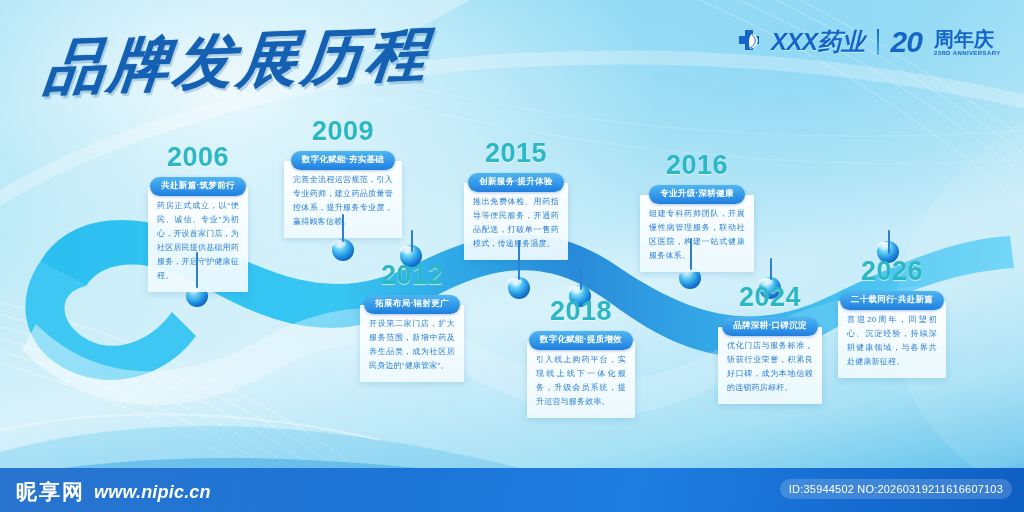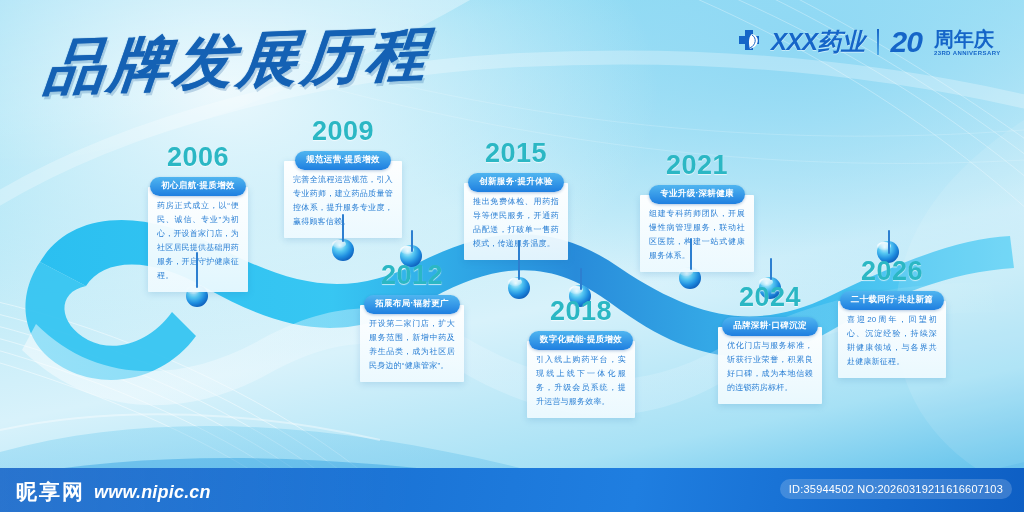--- a/index.html
+++ b/index.html
@@ -227,28 +227,28 @@
         <span class="anniv-cn">周年庆</span>
         <span class="anniv-en">23RD ANNIVERSARY</span>
       </span>
     </span>
   </div>
 
   <div class="title">品牌发展历程</div>
 
   <div class="node" style="left:148px; top:144px; width:100px;">
     <div class="year">2006</div>
-    <div class="badge">初心启航·提质增效</div>
+    <div class="badge">共赴新篇·筑梦前行</div>
     <div class="card">药房正式成立，以“便民、诚信、专业”为初心，开设首家门店，为社区居民提供基础用药服务，开启守护健康征程。</div>
   </div>
   <div class="stem" style="left:196px; top:252px; height:36px;"></div>
 
   <div class="node" style="left:284px; top:118px; width:118px;">
     <div class="year">2009</div>
-    <div class="badge">规范运营·提质增效</div>
+    <div class="badge">数字化赋能·夯实基础</div>
     <div class="card">完善全流程运营规范，引入专业药师，建立药品质量管控体系，提升服务专业度，赢得顾客信赖。</div>
   </div>
   <div class="stem" style="left:342px; top:214px; height:28px;"></div>
 
   <div class="node" style="left:360px; top:262px; width:104px;">
     <div class="year">2012</div>
     <div class="badge">拓展布局·辐射更广</div>
     <div class="card">开设第二家门店，扩大服务范围，新增中药及养生品类，成为社区居民身边的“健康管家”。</div>
   </div>
   <div class="stem" style="left:411px; top:230px; height:22px;"></div>
@@ -261,21 +261,21 @@
   <div class="stem" style="left:518px; top:240px; height:40px;"></div>
 
   <div class="node" style="left:527px; top:298px; width:108px;">
     <div class="year">2018</div>
     <div class="badge">数字化赋能·提质增效</div>
     <div class="card">引入线上购药平台，实现线上线下一体化服务，升级会员系统，提升运营与服务效率。</div>
   </div>
   <div class="stem" style="left:580px; top:268px; height:22px;"></div>
 
   <div class="node" style="left:640px; top:152px; width:114px;">
-    <div class="year">2021</div>
+    <div class="year">2016</div>
     <div class="badge">专业升级·深耕健康</div>
     <div class="card">组建专科药师团队，开展慢性病管理服务，联动社区医院，构建一站式健康服务体系。</div>
   </div>
   <div class="stem" style="left:690px; top:238px; height:32px;"></div>
 
   <div class="node" style="left:718px; top:284px; width:104px;">
     <div class="year">2024</div>
     <div class="badge">品牌深耕·口碑沉淀</div>
     <div class="card">优化门店与服务标准，斩获行业荣誉，积累良好口碑，成为本地信赖的连锁药房标杆。</div>
   </div>

